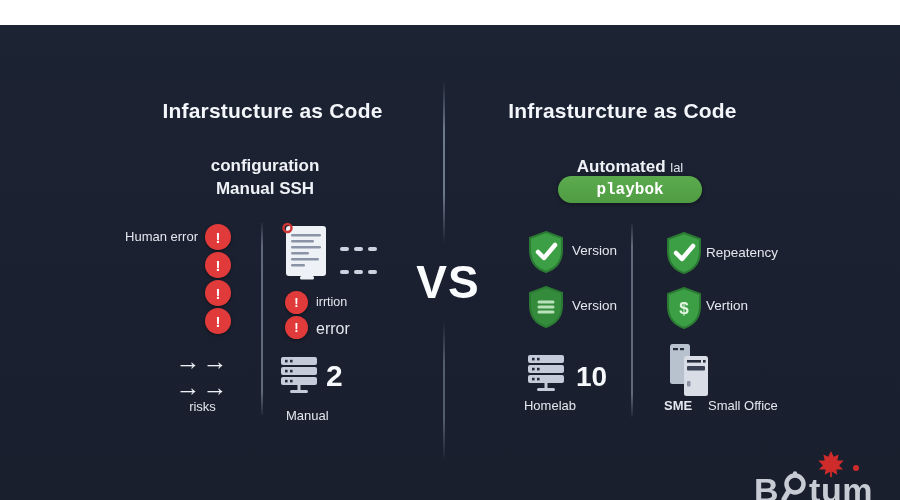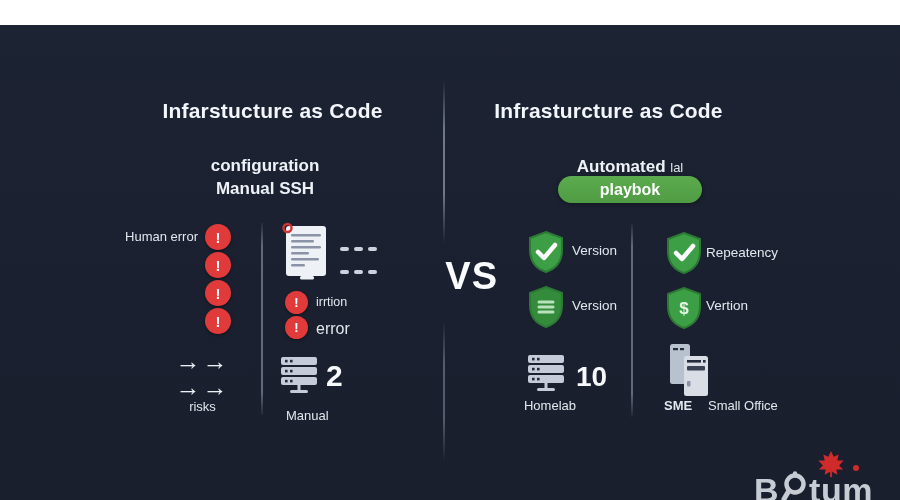--- a/index.html
+++ b/index.html
@@ -27,21 +27,21 @@
     color:#fff;font-weight:bold;font-size:15px;line-height:1;
   }
   .excl.sm{width:23px;height:23px;font-size:13px;}
   .divider{
     width:1.5px;background:linear-gradient(180deg,rgba(180,195,215,.05),rgba(180,195,215,.45) 12%,rgba(180,195,215,.45) 88%,rgba(180,195,215,.05));
   }
   .centerline{
     width:1.5px;background:linear-gradient(180deg,rgba(190,205,225,0),rgba(190,205,225,.5) 30%,rgba(190,205,225,.5) 70%,rgba(190,205,225,0));
   }
   .vs{
-    font-size:38px;font-weight:bold;color:#fbfcfe;text-align:right;letter-spacing:1px;
+    font-size:46px;font-weight:bold;color:#fbfcfe;text-align:center;letter-spacing:1px;
   }
   .arrows{
     font-size:25px;font-weight:bold;color:#eef1f6;letter-spacing:2px;text-align:center;line-height:1;
   }
   .pill{
     background:linear-gradient(180deg,#5cab4e,#4f9c43);
     border-radius:14px;display:flex;align-items:center;justify-content:center;
     box-shadow:0 1px 4px rgba(0,0,0,.4);
   }
   .pill span{font-size:16px;font-weight:bold;color:#fff;}
@@ -121,28 +121,28 @@
       <rect x="13" y="34" width="18" height="3" rx="1.5" fill="#c5cbd8"></rect>
     </svg>
   </div>
   <div class="abs count" style="left:326px;top:334px;font-size:30px;">2</div>
   <div class="abs small-label" style="left:286px;top:383px;width:76px;text-align:left;">Manual</div>
 
   <div class="abs centerline" style="left:443px;top:55px;height:163px;"></div>
   <div class="abs vs" style="left:398px;top:230px;width:100px;">VS</div>
   <div class="abs centerline" style="left:443px;top:296px;height:140px;opacity:.7;"></div>
 
-  <div class="abs title" style="left:446px;top:74px;width:325px;">Infrasturcture as Code</div>
+  <div class="abs title" style="left:460px;top:74px;width:325px;">Infrasturcture as Code</div>
 
   <div class="abs subtitle" style="left:520px;top:130px;width:220px;">
     <span>Automated</span>
     <span class="automated-extra">lal</span>
   </div>
 
-  <div class="abs pill" style="left:558px;top:151px;width:144px;height:27px;">
+  <div class="abs pill" style="left:558px;top:151px;width:144px;height:27px;font-family:Liberation Mono, monospace;">
     <span>playbok</span>
   </div>
 
   <div class="abs" style="left:527px;top:206px;">
     <svg width="38" height="42" viewBox="0 0 38 42">
       <path d="M19 1 L35 7 V19 C35 30.5 28.5 37.8 19 41 C9.5 37.8 3 30.5 3 19 V7 Z" fill="#3d9f45" stroke="#2b7a33" stroke-width="2"></path>
       <path d="M11 21 L17 27 L28 14" fill="none" stroke="#ffffff" stroke-width="4.5" stroke-linecap="round" stroke-linejoin="round"></path>
     </svg>
   </div>
   <div class="abs small-label" style="left:572px;top:218px;font-size:13.5px;">Version</div>

